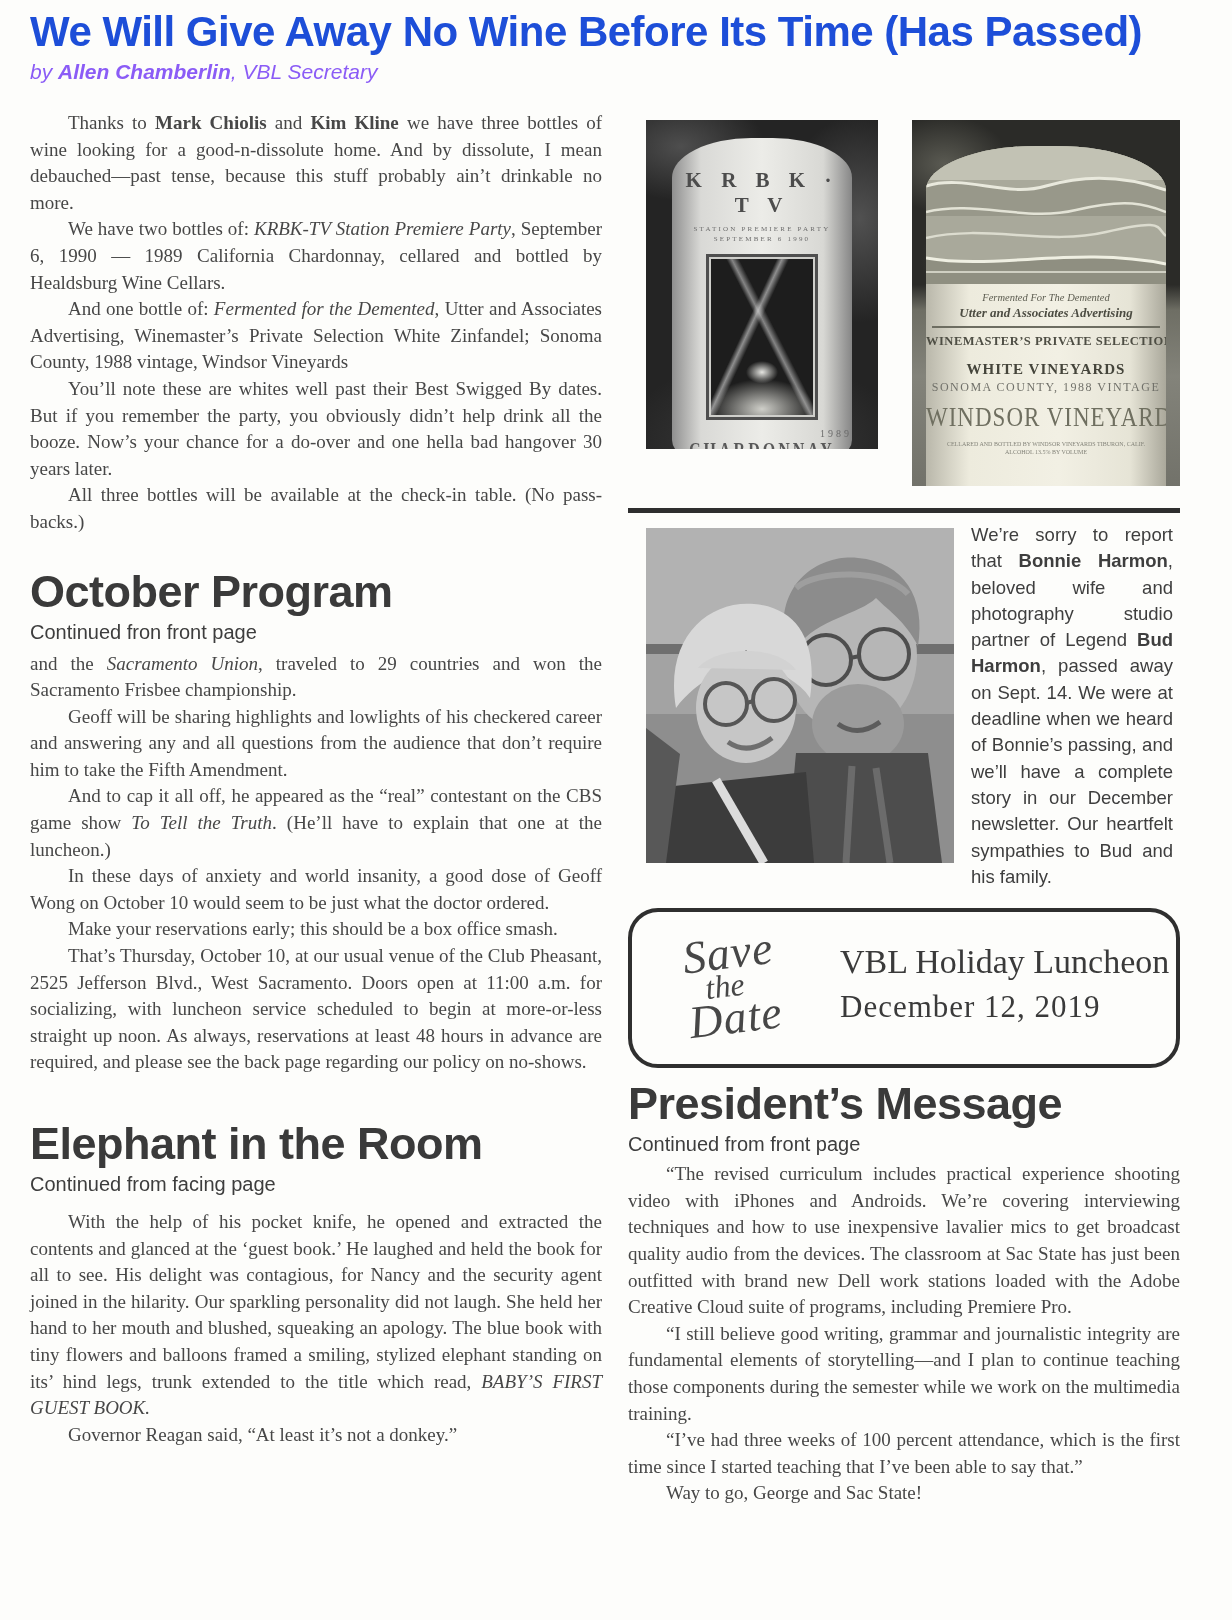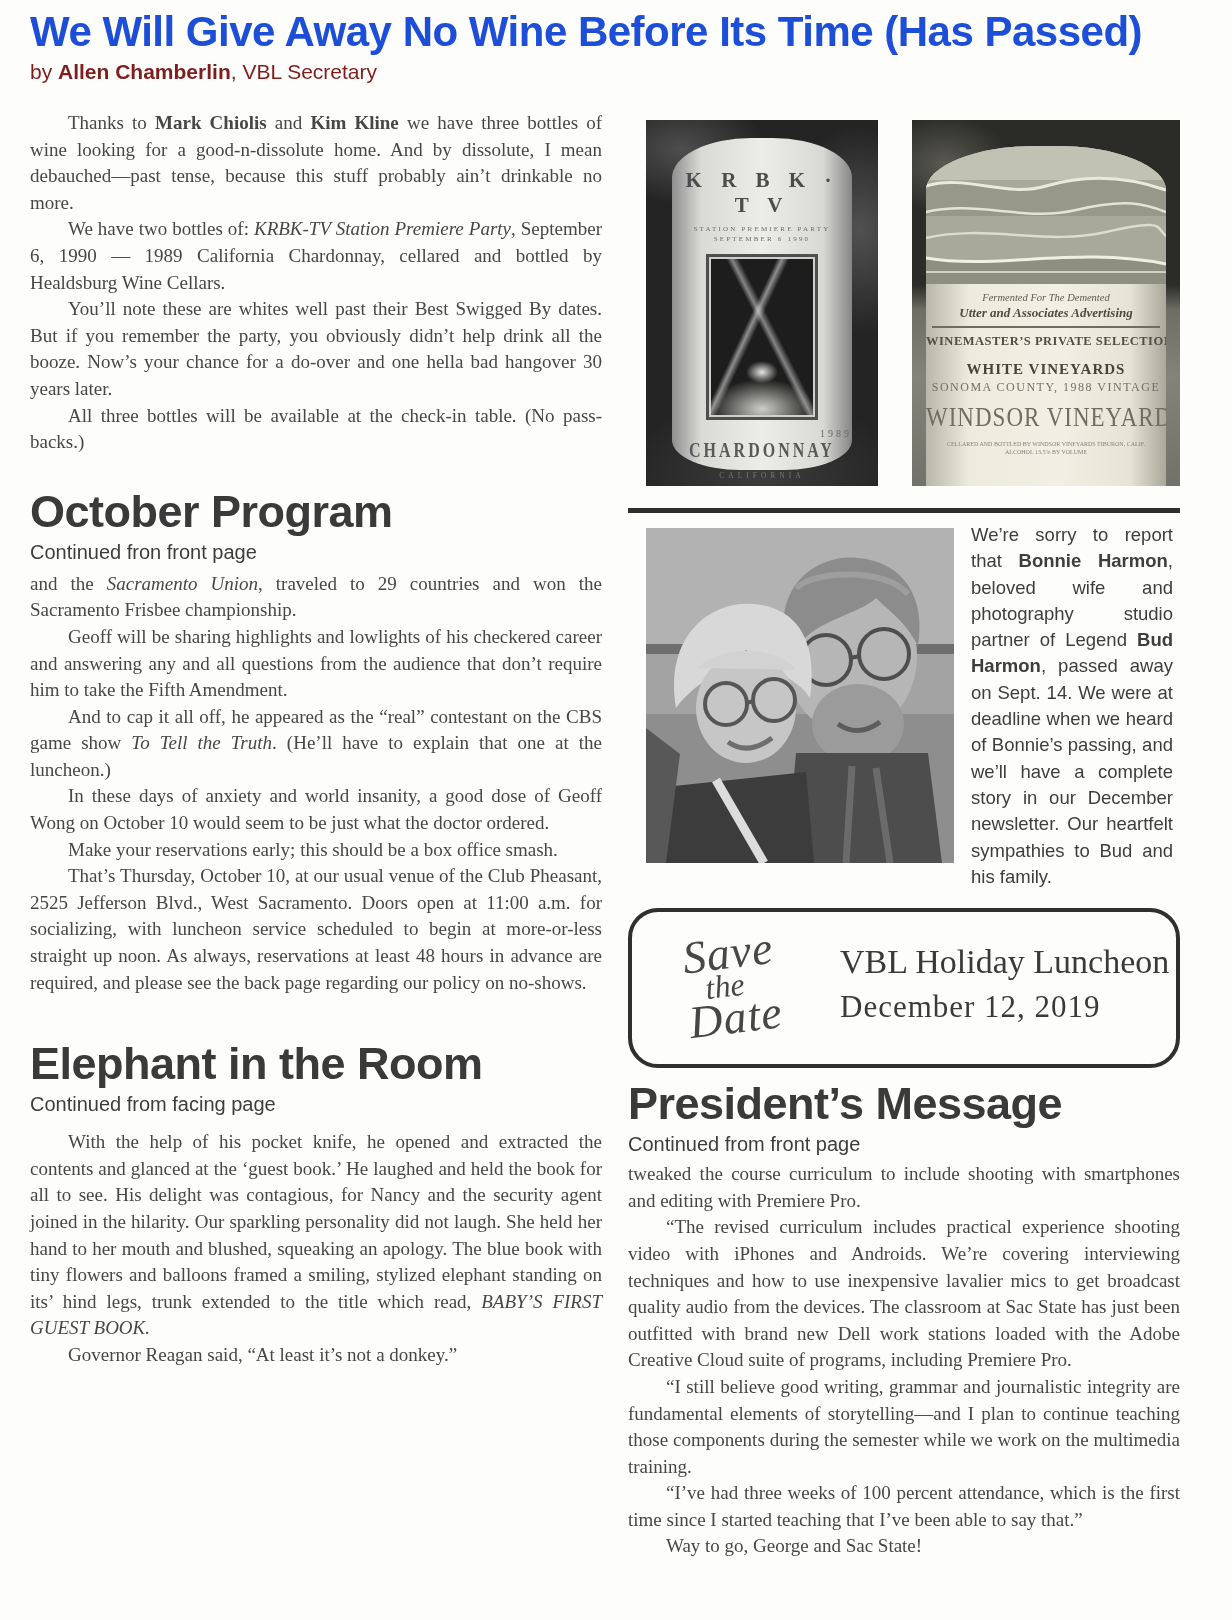--- a/index.html
+++ b/index.html
@@ -13,21 +13,21 @@
   #right-col{left:628px;width:552px;}
 
   
   .page-title{
     margin:0;position:absolute;left:30px;top:8px;width:1180px;
     font-family:"Liberation Sans", sans-serif;font-weight:bold;
     font-size:42px;line-height:48px;color:#1d4ed8;letter-spacing:-.5px;
   }
   .byline{
     position:absolute;left:30px;top:60px;
-    font-family:"Liberation Sans", sans-serif;font-size:21px;color:#7f1d1d;
+    font-family:"Liberation Sans", sans-serif;font-size:21px;color:#8b5cf6;font-style:italic;
   }
   .byline .b{font-weight:bold;}
   h2.sec-head{
     margin:0;font-family:"Liberation Sans", sans-serif;font-weight:bold;
     font-size:45px;line-height:52px;color:#3a3a3a;letter-spacing:-.5px;
   }
   .continued{
     font-family:"Liberation Sans", sans-serif;font-size:20px;line-height:22px;
     color:#3d3d3d;margin:3px 0 0 0;
   }
@@ -41,21 +41,21 @@
 
   #wine-body{margin-top:110px;}
   #sec-october{margin-top:30px;}
   #october-body{margin-top:8px;}
   #sec-elephant{margin-top:42px;}
   #elephant-body{margin-top:14px;}
 
   
   #photo-row{margin-top:120px;padding-left:18px;display:flex;gap:34px;}
   .photo{position:relative;overflow:hidden;background:#262626;}
-  #photo-krbk{width:232px;height:366px;
+  #photo-krbk{width:232px;height:329px;
     background:
       radial-gradient(140px 90px at 15% 8%, #4e4e4e, transparent 60%),
       radial-gradient(120px 160px at 92% 30%, #515151, transparent 65%),
       radial-gradient(200px 120px at 50% 98%, #3c3c3c, transparent 70%),
       #242424;}
   #photo-zin{width:268px;height:366px;
     background:
       radial-gradient(110px 80px at 12% 12%, #5a5a52, transparent 60%),
       radial-gradient(90px 70px at 25% 38%, #45453e, transparent 65%),
       linear-gradient(#2b2b28 0 45%, #6e6e64 52%, #83837a 70%, #72726a 100%);}
@@ -142,20 +142,21 @@
 <body>
 
 <h1 class="page-title">We Will Give Away No Wine Before Its Time (Has Passed)</h1>
 <div class="byline"><span>by </span><span class="b">Allen Chamberlin</span><span>, VBL Secretary</span></div>
 
 <div class="col" id="left-col">
 
   <div class="art" id="wine-body">
       <p class="para"><span>Thanks to </span><span class="b">Mark Chiolis</span><span> and </span><span class="b">Kim Kline</span><span> we have three bottles of wine looking for a good-n-dissolute home. And by dissolute, I mean debauched—past tense, because this stuff probably ain’t drinkable no more.</span></p>
       <p class="para"><span>We have two bottles of: </span><span class="i">KRBK-TV Station Premiere Party</span><span>, September 6, 1990 — 1989 California Chardonnay, cellared and bottled by Healdsburg Wine Cellars.</span></p>
+      <p class="para"><span>And one bottle of: </span><span class="i">Fermented for the Demented</span><span>, Utter and Associates Advertising, Winemaster’s Private Selection White Zinfandel; Sonoma County, 1988 vintage, Windsor Vineyards</span></p>
       <p class="para"><span>You’ll note these are whites well past their Best Swigged By dates. But if you remember the party, you obviously didn’t help drink all the booze. Now’s your chance for a do-over and one hella bad hangover 30 years later.</span></p>
       <p class="para"><span>All three bottles will be available at the check-in table. (No pass-backs.)</span></p>
     </div>
 
   <div id="sec-october">
     <h2 class="sec-head">October Program</h2>
     <div class="continued">Continued fron front page</div>
     <div class="art" id="october-body">
         <p class="para noind"><span>and the </span><span class="i">Sacramento Union</span><span>, traveled to 29 countries and won the Sacramento Frisbee championship.</span></p>
         <p class="para"><span>Geoff will be sharing highlights and lowlights of his checkered career and answering any and all questions from the audience that don’t require him to take the Fifth Amendment.</span></p>
@@ -267,21 +268,20 @@
     <div id="std-text">
       <div class="std-l1">VBL Holiday Luncheon</div>
       <div class="std-l2">December 12, 2019</div>
     </div>
   </div>
 
   <div id="sec-president">
     <h2 class="sec-head">President’s Message</h2>
     <div class="continued">Continued from front page</div>
     <div class="art" id="president-body">
-        <p class="para noind"><span>tweaked the course curriculum to include shooting with smartphones and editing with Premiere Pro.</span></p>
         <p class="para"><span>“The revised curriculum includes practical experience shooting video with iPhones and Androids. We’re covering interviewing techniques and how to use inexpensive lavalier mics to get broadcast quality audio from the devices. The classroom at Sac State has just been outfitted with brand new Dell work stations loaded with the Adobe Creative Cloud suite of programs, including Premiere Pro.</span></p>
         <p class="para"><span>“I still believe good writing, grammar and journalistic integrity are fundamental elements of storytelling—and I plan to continue teaching those components during the semester while we work on the multimedia training.</span></p>
         <p class="para"><span>“I’ve had three weeks of 100 percent attendance, which is the first time since I started teaching that I’ve been able to say that.”</span></p>
         <p class="para"><span>Way to go, George and Sac State!</span></p>
       </div>
   </div>
 
 </div>
 
 </body></html>

